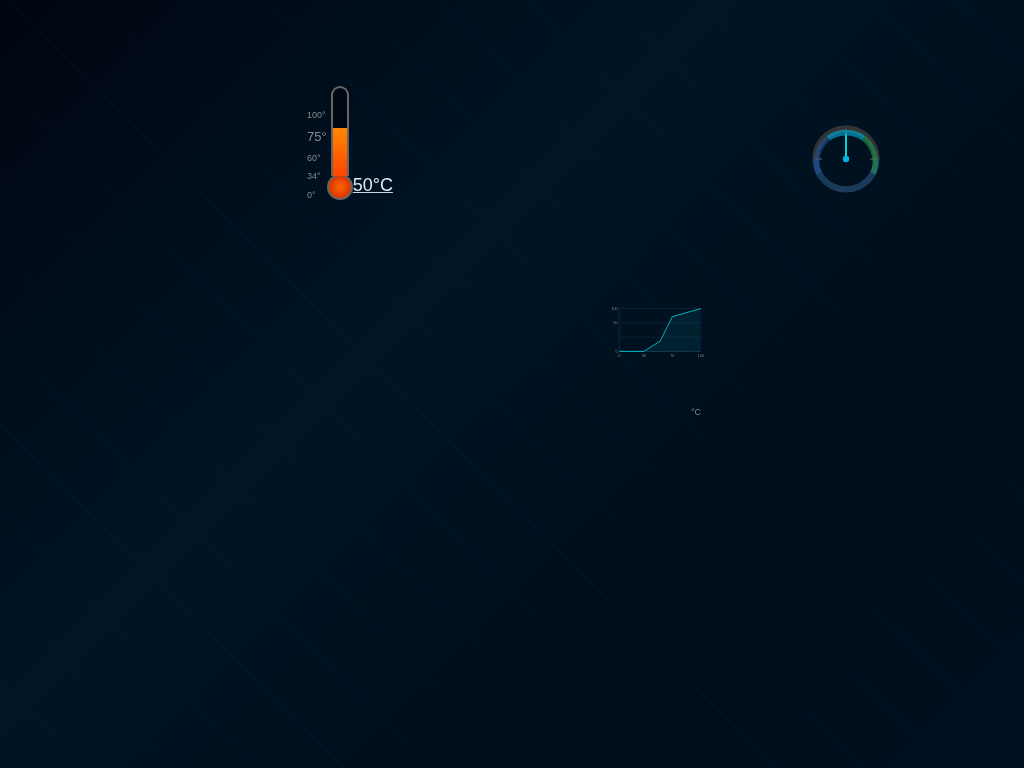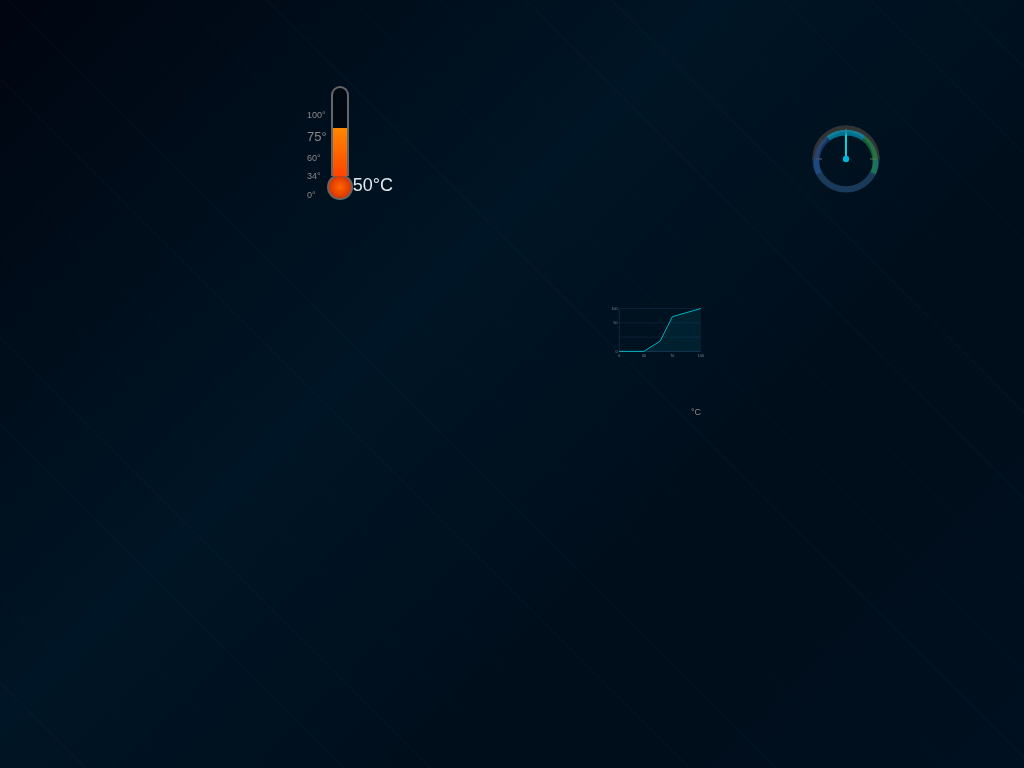--- a/index.html
+++ b/index.html
@@ -664,21 +664,21 @@
                 <span style="font-size:9px;color:#888;">0°</span>
               </div>
 
               <div style="display:flex;flex-direction:column;align-items:center;">
                 <div style="width:18px;height:90px;border:2px solid #666;border-radius:9px 9px 0 0;border-bottom:none;background:rgba(0,0,0,0.4);position:relative;overflow:hidden;">
                   <div style="position:absolute;bottom:0;left:0;right:0;height:55%;background:linear-gradient(180deg,#ff8800,#ff4400);"></div>
                 </div>
                 <div style="width:26px;height:26px;border-radius:50%;background:radial-gradient(circle,#ff6600,#cc2200);border:2px solid #666;margin-top:-2px;"></div>
               </div>
 
-              <div style="margin-bottom:4px;">
+              <div style="margin-bottom:4px;text-decoration:underline;">
                 <span style="font-size:18px;color:#e0e8f0;">50°C</span>
               </div>
             </div>
           </div>
         </div>
 
         <div class="voltage-box">
           <div class="section-title">VDDCR CPU Voltage</div>
           <div class="voltage-val">1.460 V</div>
           <div class="mb-temp-title">Motherboard Temperature</div>

